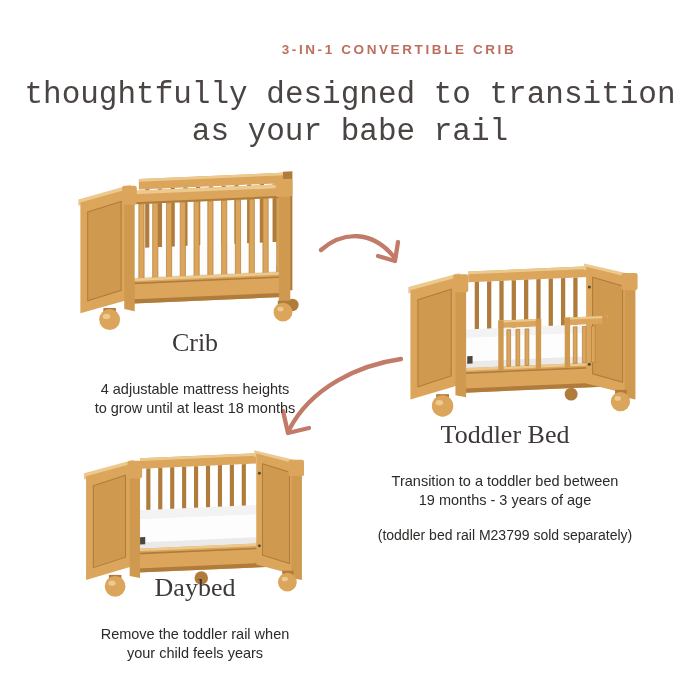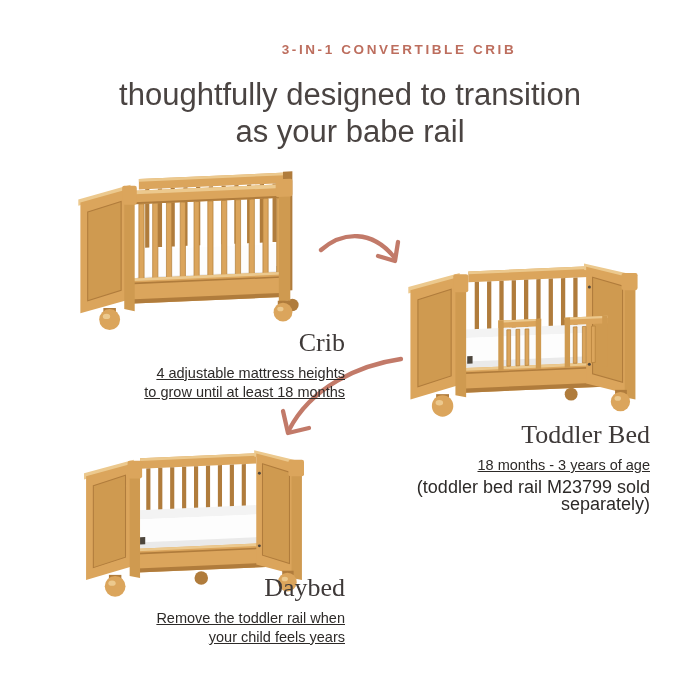--- a/index.html
+++ b/index.html
@@ -20,31 +20,31 @@
   #stage{
     position:relative;width:700px;height:700px;background:var(--background);
     overflow:hidden;margin:0 auto;
   }
   .eyebrow{
     position:absolute;top:42px;left:16px;width:100%;text-align:center;
     font-size:13.5px;font-weight:700;letter-spacing:2.6px;color:var(--accent-text);margin-left:33px;
   }
   .main-title{
     position:absolute;top:76px;left:0;width:100%;text-align:center;
-    font-family:Liberation Sans, sans-serif;font-weight:400;
+    font-family:Liberation Mono, monospace;font-weight:400;
     font-size:31px;line-height:37px;color:var(--title-ink);
   }
   .illus{position:absolute;}
-  .caption{position:absolute;text-align:right;}
+  .caption{position:absolute;text-align:center;}
   .stage-label{
     font-family:"Liberation Serif",serif;font-size:26px;line-height:28px;
     color:var(--heading-ink);font-weight:400;
   }
-  .stage-desc{margin-top:7px;font-size:14.5px;line-height:19px;color:var(--body-ink);text-decoration:underline;}
-  .stage-note{margin-top:4px;font-size:18px;line-height:17px;color:var(--body-ink);}
+  .stage-desc{margin-top:23px;font-size:14.5px;line-height:19px;color:var(--body-ink);}
+  .stage-note{margin-top:17px;font-size:14px;line-height:17px;color:var(--body-ink);}
   
   .w-main{fill:var(--wood-main);}
   .w-light{fill:var(--wood-light);}
   .w-mid{fill:var(--wood-mid);}
   .w-dark{fill:var(--wood-dark);}
   .slat{fill:var(--wood-main);stroke:#b5813c;stroke-width:.7;}
   .mat{fill:var(--mattress);}
   .mat-top{fill:#f3f3f3;}
   .mat-shade{fill:#eaeaea;}
   .gap{fill:#4d463d;}
@@ -248,21 +248,22 @@
     <div class="stage-label">Crib</div>
     <div class="stage-desc">
       <div>4 adjustable mattress heights</div>
       <div>to grow until at least 18 months</div>
     </div>
   </div>
 
   <div class="caption" style="left:360px;top:421px;width:290px;">
     <div class="stage-label">Toddler Bed</div>
     <div class="stage-desc">
-      <div>18 months - 3 years of age</div>
+      <div>Transition to a toddler bed between</div>
+      <div>19 months - 3 years of age</div>
     </div>
     <div class="stage-note">(toddler bed rail M23799 sold separately)</div>
   </div>
 
   <div class="caption" style="left:45px;top:574px;width:300px;">
     <div class="stage-label">Daybed</div>
     <div class="stage-desc">
       <div>Remove the toddler rail when</div>
       <div>your child feels years</div>
     </div>

